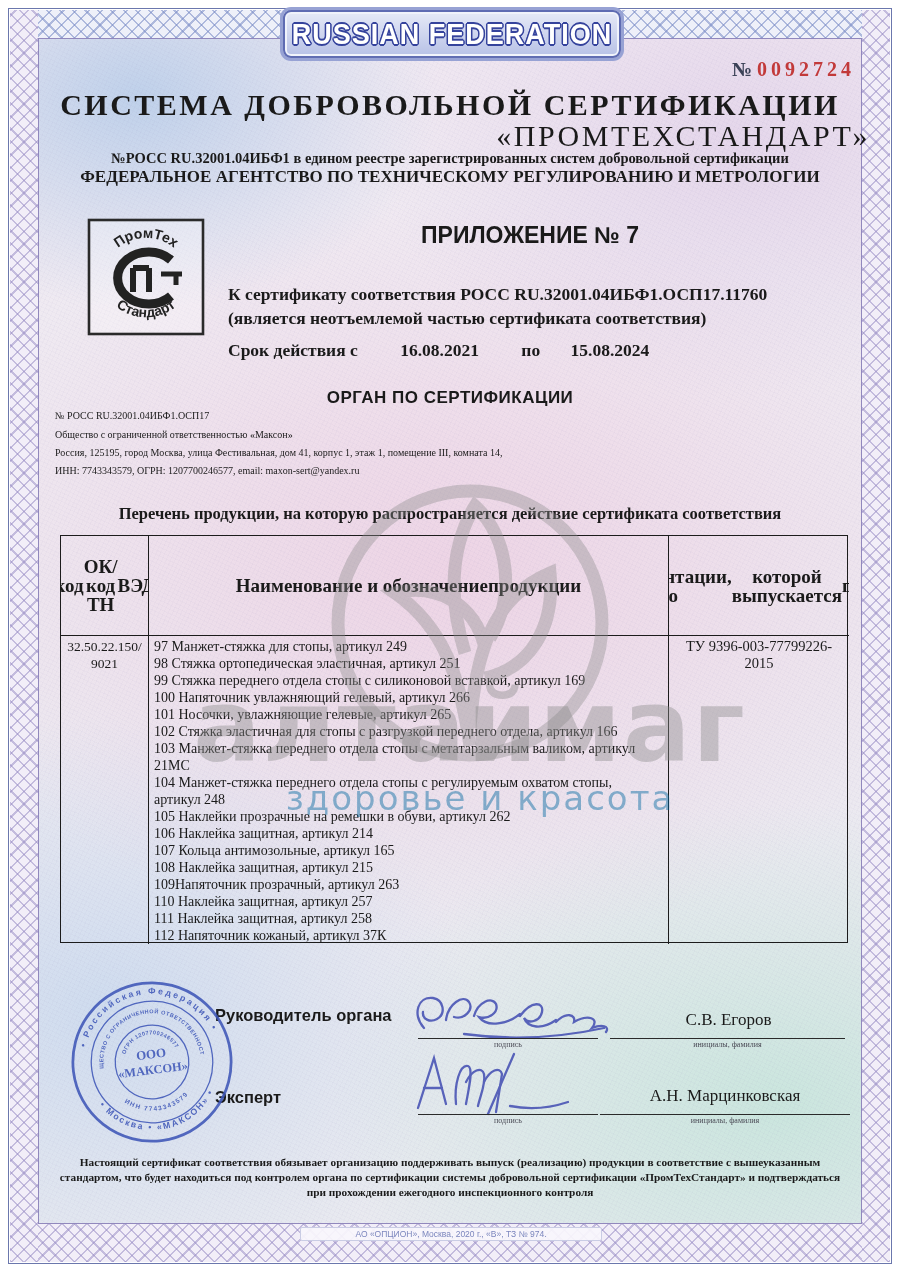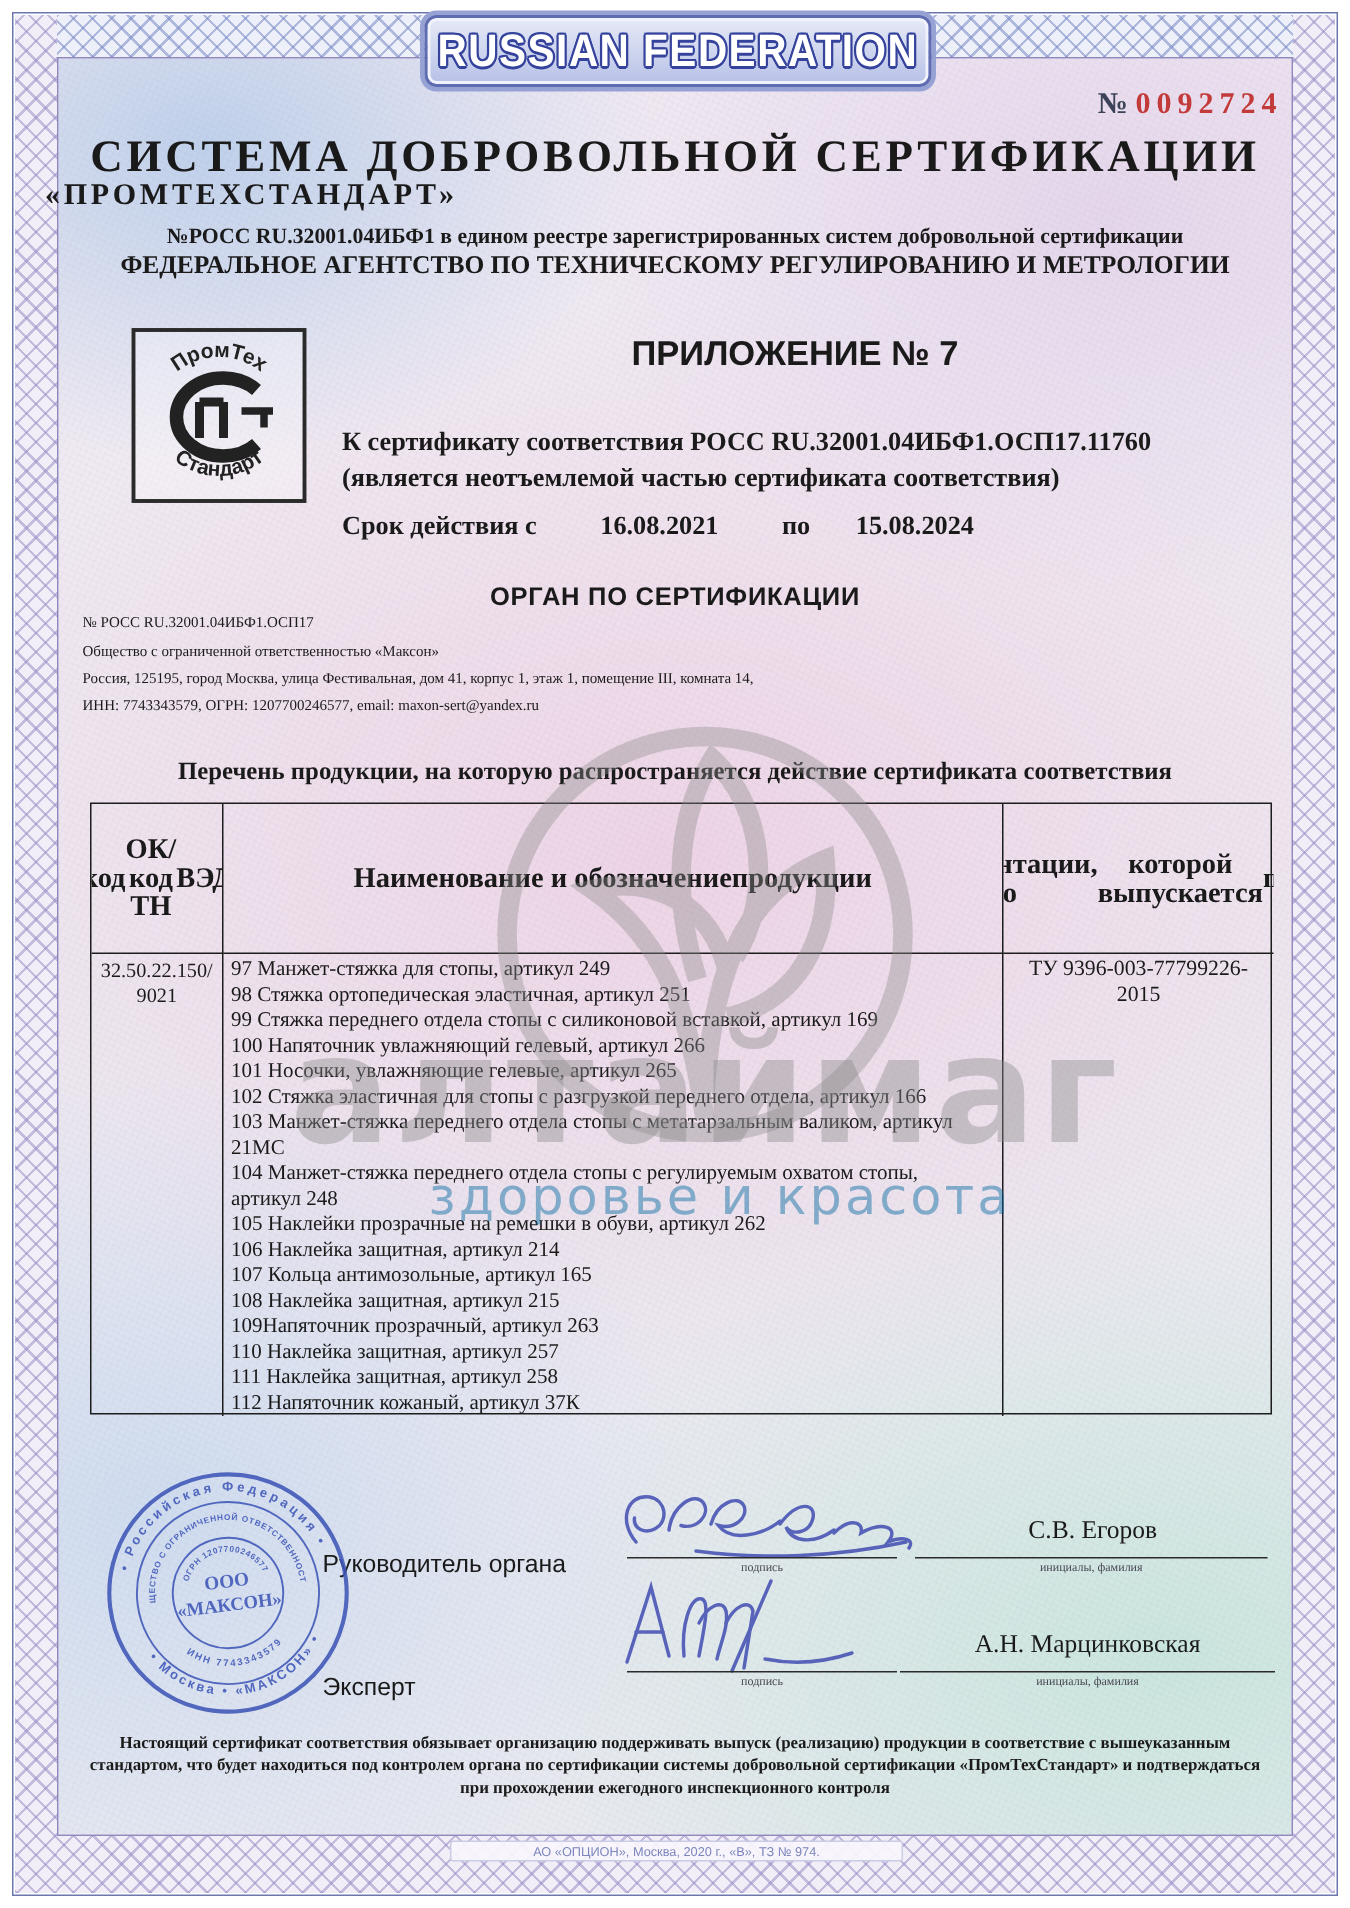--- a/index.html
+++ b/index.html
@@ -36,22 +36,22 @@
      display:flex;align-items:center;justify-content:center;}
   .badge span{font-family:"Liberation Sans", sans-serif;font-weight:bold;font-size:27px;
      letter-spacing:1px;color:#ffffff;transform:scaleY(1.12);
      text-shadow:-1.5px 0 #35439c,1.5px 0 #35439c,0 -1.5px #35439c,0 1.5px #35439c,
                  -1px -1px #35439c,1px 1px #35439c,-1px 1px #35439c,1px -1px #35439c;}
   .serial{position:absolute;left:640px;top:58px;width:215px;text-align:right;font-size:20px;white-space:nowrap;}
   .serial .no{color:#3c4358;font-weight:bold;}
   .serial .digits{color:#c23a3a;font-weight:bold;letter-spacing:4px;}
   .title1{position:absolute;left:30px;top:88px;width:840px;text-align:center;
      font-size:30px;font-weight:bold;letter-spacing:2.5px;}
-  .title2{position:absolute;left:30px;top:119px;width:840px;text-align:left;
-     font-size:20px;font-weight:bold;letter-spacing:2.5px;}
+  .title2{position:absolute;left:30px;top:119px;width:840px;text-align:right;
+     font-size:30px;font-weight:normal;letter-spacing:2.5px;}
   .registry{position:absolute;left:30px;top:150px;width:840px;text-align:center;
      font-size:14.5px;font-weight:bold;}
   .agency{position:absolute;left:30px;top:167px;width:840px;text-align:center;
      font-size:17px;font-weight:bold;font-family:Liberation Serif, serif;}
   
   .annex-title{position:absolute;left:220px;top:222px;width:620px;text-align:center;
      font-family:"Liberation Sans", sans-serif;font-weight:bold;font-size:23px;}
   .logo-box{position:absolute;left:85px;top:216px;width:122px;height:122px;}
   .cert-line{position:absolute;left:228px;top:284px;width:640px;font-size:17.5px;font-weight:600;}
   .cert-note{position:absolute;left:228px;top:308px;width:640px;font-size:17.5px;font-weight:600;}
@@ -79,21 +79,21 @@
   .std-cell{text-align:center;font-size:14.5px;line-height:17px;padding-top:2px;}
   
   .wm{pointer-events:none;}
   .wm-leaf{position:absolute;left:325px;top:478px;width:290px;height:290px;opacity:.38;}
   .wm-brand{position:absolute;left:150px;top:668px;width:640px;text-align:center;
      font-family:"DejaVu Sans", sans-serif;font-weight:bold;font-size:100px;color:#8a8a8a;opacity:.40;letter-spacing:2px;}
   .wm-tag{position:absolute;left:220px;top:778px;width:520px;text-align:center;
      font-family:"DejaVu Sans", sans-serif;font-size:34px;color:#0369a1;opacity:.45;letter-spacing:2px;}
   
   .sign-label{position:absolute;left:215px;font-family:"Liberation Sans", sans-serif;
-     font-weight:normal;font-size:16.5px;margin-top:28px;}
+     font-weight:bold;font-size:16.5px;}
   .lab-head{top:1006px;} .lab-expert{top:1088px;}
   .sgline{position:absolute;border-top:1.2px solid #2a2a2a;height:0;}
   .sgcap{position:absolute;text-align:center;font-size:8px;color:#4a4a55;}
   .sig-name{position:absolute;text-align:center;font-size:17px;}
   .sig-svg{position:absolute;}
   .stamp{position:absolute;left:60px;top:970px;width:184px;height:184px;opacity:.88;transform:rotate(-7deg);}
   
   .footnote{position:absolute;left:50px;top:1155px;width:800px;text-align:center;
      font-size:11.3px;line-height:15px;font-weight:bold;}
   .print-info{position:absolute;left:300px;top:1227px;width:300px;text-align:center;

